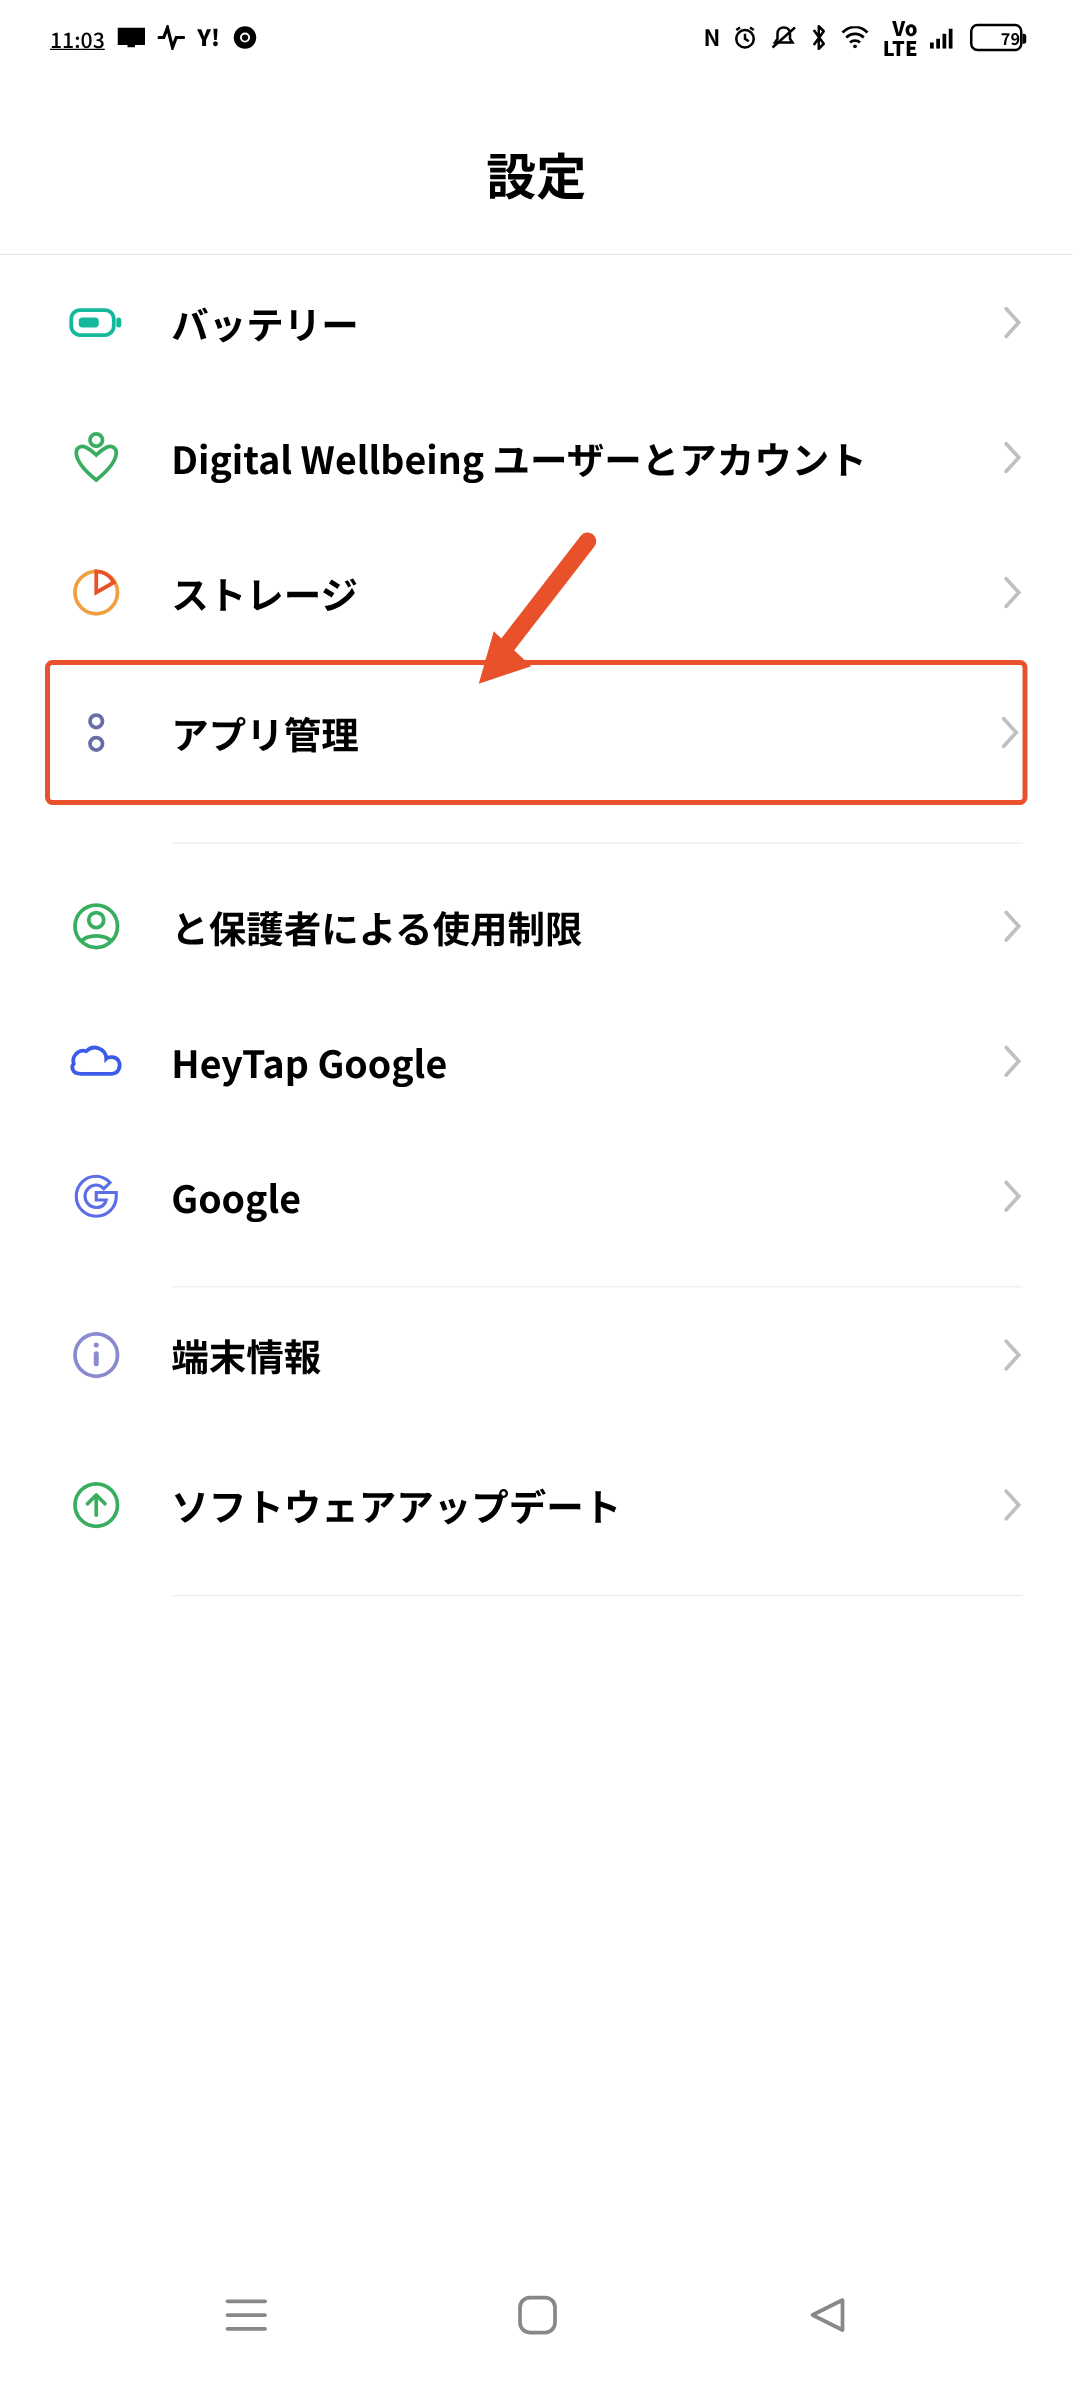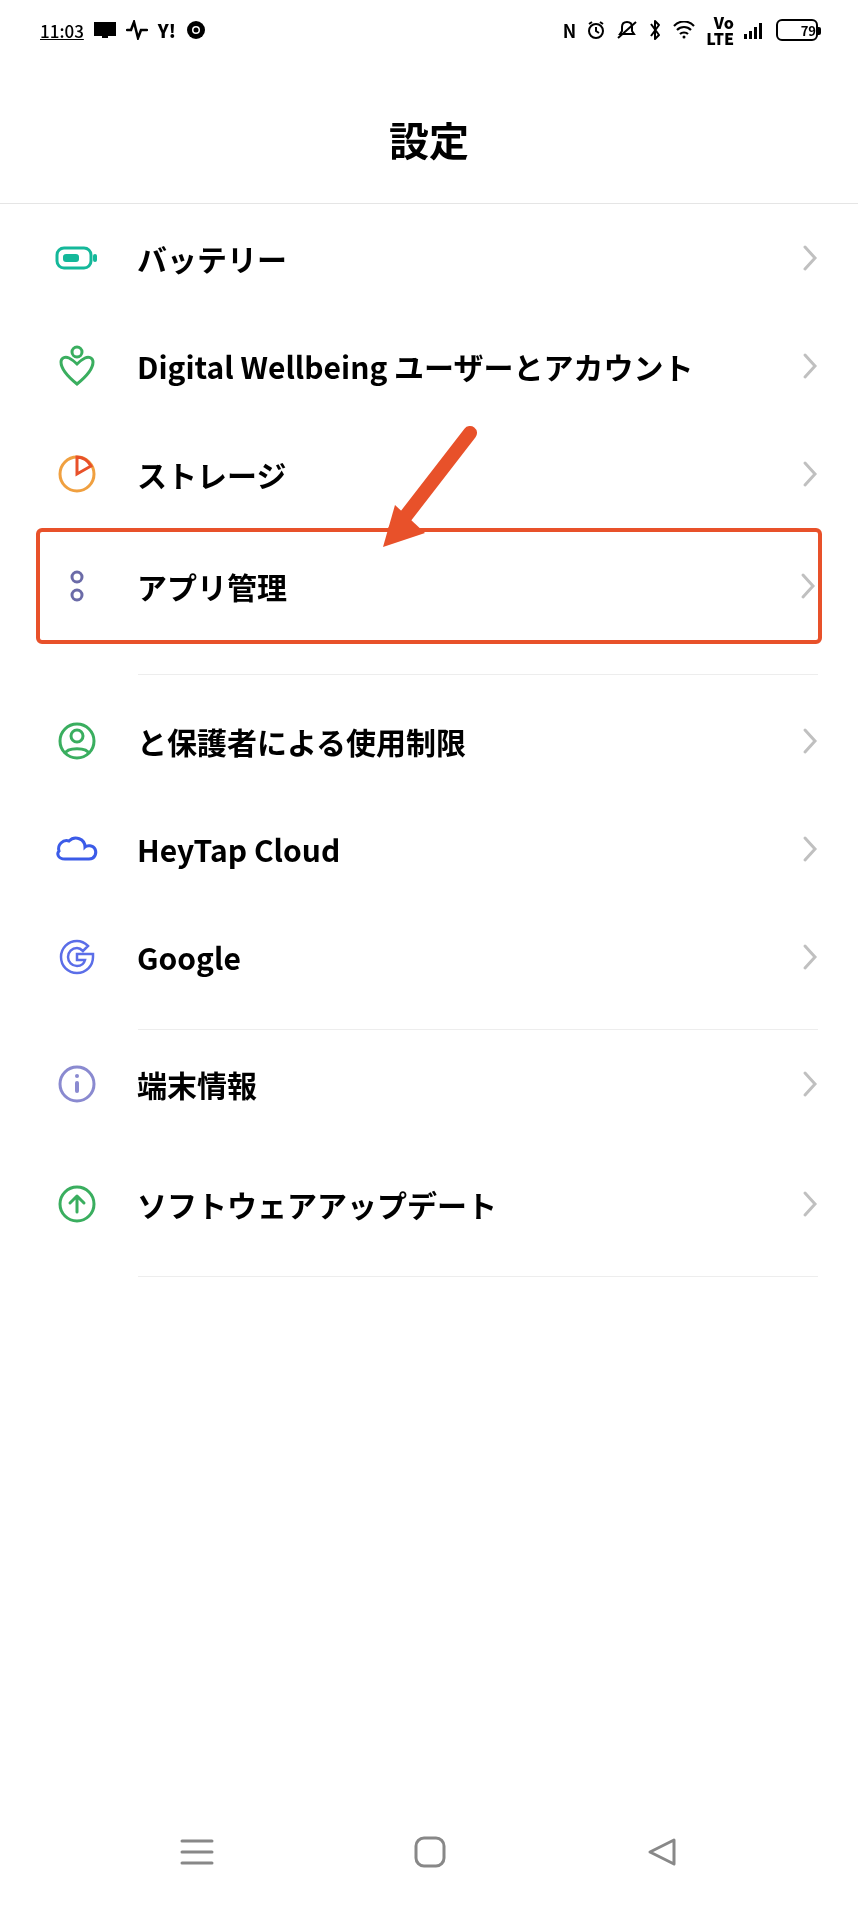--- a/index.html
+++ b/index.html
@@ -282,21 +282,21 @@
         </svg>
     </span>
   </div>
 
   <div class="row">
     <span class="row-icon">
       <svg width="44" height="32" viewBox="0 0 44 32">
           <path d="M34 26 C40 26 42 20 40 16 C38 12 32 12 30 14 C30 6 20 2 14 8 C8 6 2 12 4 18 C2 20 2 26 10 26 Z" stroke="#3b5be8" stroke-width="3" fill="none"></path>
         </svg>
     </span>
-    <span class="row-label">HeyTap Cloud</span>
+    <span class="row-label">HeyTap Google</span>
     <span class="row-chevron">
       <svg width="16" height="28" viewBox="0 0 16 28">
           <path d="M3 3 L13 14 L3 25" stroke="currentColor" stroke-width="3" fill="none" stroke-linecap="round"></path>
         </svg>
     </span>
   </div>
 
   <div class="row">
     <span class="row-icon">
       <svg width="40" height="40" viewBox="0 0 40 40">

